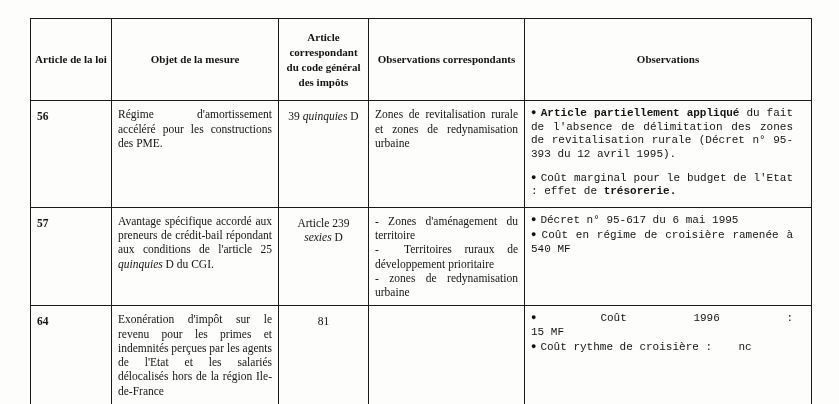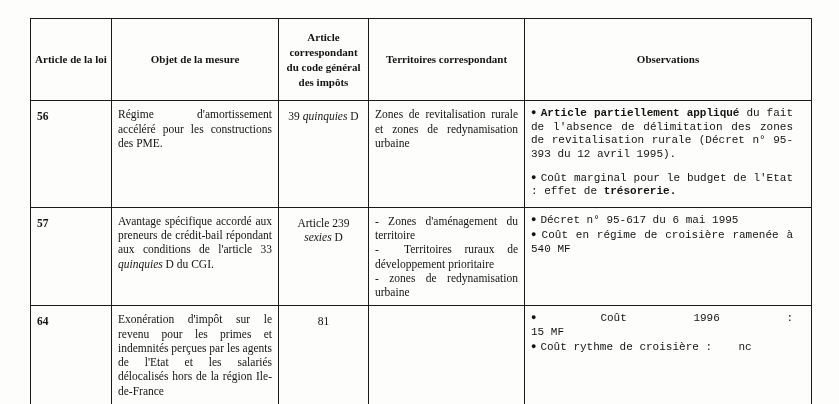--- a/index.html
+++ b/index.html
@@ -88,38 +88,38 @@
       <col style="width:167px">
       <col style="width:90px">
       <col style="width:156px">
       <col style="width:287px">
     </colgroup>
     <tbody>
         <tr class="header-row">
       <th class="hcell">Article de la loi</th>
       <th class="hcell">Objet de la mesure</th>
       <th class="hcell">Article correspondant du code général des impôts</th>
-      <th class="hcell">Territoires correspondant</th>
+      <th class="hcell">Observations correspondants</th>
       <th class="hcell">Observations</th>
     </tr>
 
     <tr class="row-1">
       <td class="cell num">56</td>
       <td class="cell objet"><span>Régime d'amortissement accéléré pour les constructions des PME.</span><i class="it"></i><span></span></td>
       <td class="cell cgi"><span>39 </span><i class="it">quinquies</i><span> D</span></td>
       <td class="cell terr"><span>Zones de revitalisation rurale et zones de redynamisation urbaine</span></td>
       <td class="cell obs">
         <p class="obs-p spaced"><span class="bullet">●</span><span></span><b class="bd">Article partiellement appliqué</b><span> du fait de l'absence de délimitation des zones de revitalisation rurale (Décret n° 95-393 du 12 avril 1995).</span><b class="bd"></b></p>
         <p class="obs-p"><span class="bullet">●</span><span>Coût marginal pour le budget de l'Etat : effet de </span><b class="bd"></b><span></span><b class="bd">trésorerie.</b></p>
       </td>
     </tr>
 
     <tr class="row-2">
       <td class="cell num">57</td>
-      <td class="cell objet"><span>Avantage spécifique accordé aux preneurs de crédit-bail répondant aux conditions de l'article 33 </span><i class="it">quinquies</i><span> D du CGI.</span></td>
+      <td class="cell objet"><span>Avantage spécifique accordé aux preneurs de crédit-bail répondant aux conditions de l'article 25 </span><i class="it">quinquies</i><span> D du CGI.</span></td>
       <td class="cell cgi"><span>Article 239 </span><i class="it">sexies</i><span> D</span></td>
       <td class="cell terr"><span class="pre">- Zones d'aménagement du territoire
 -  Territoires ruraux de développement prioritaire
 - zones de redynamisation urbaine</span></td>
       <td class="cell obs">
         <p class="obs-p"><span class="bullet">●</span><span>Décret n° 95-617 du 6 mai 1995</span><b class="bd"></b><span></span><b class="bd"></b></p>
         <p class="obs-p"><span class="bullet">●</span><span>Coût en régime de croisière ramenée à 540 MF</span><b class="bd"></b><span></span><b class="bd"></b></p>
       </td>
     </tr>
 

